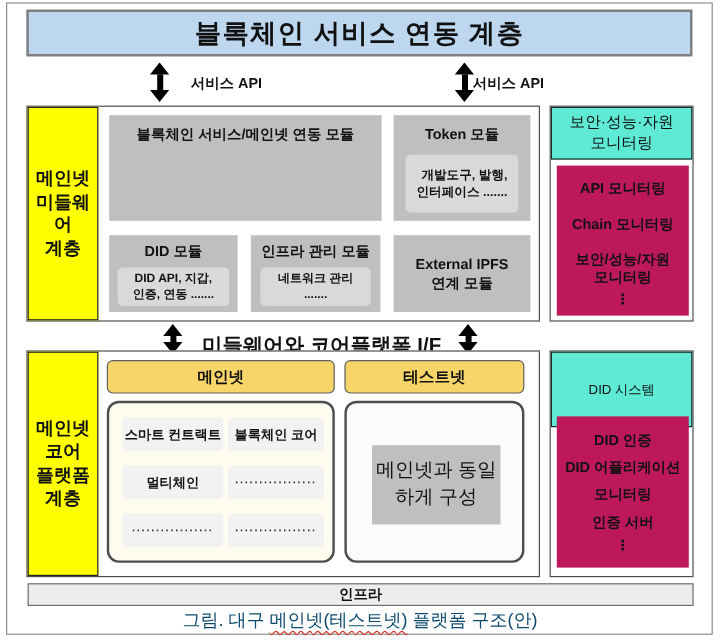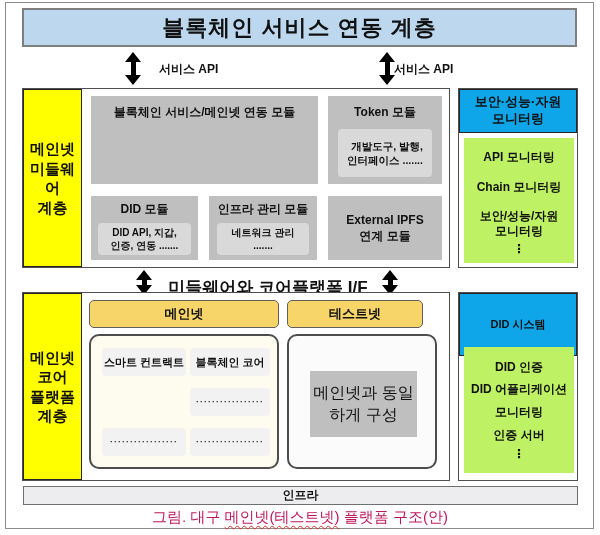--- a/index.html
+++ b/index.html
@@ -31,41 +31,41 @@
   .core{left:22px;top:292px;width:428px;height:189px;}
   .did{left:458px;top:292px;width:120px;height:189px;}
 
   .layer-label{left:0;top:0;bottom:0;width:59px;background:#FFFF00;border:1.5px solid #262626;
                font-size:15px;font-weight:bold;line-height:1.3;}
 
   .module{background:#BFBFBF;}
   .module .mtitle{font-size:12px;font-weight:bold;text-align:center;}
   .inner-box{background:#D9D9D9;border-radius:4px;font-weight:bold;}
 
-  .yellow-header{left:0;top:0;width:100%;background:#0ea5e9;border:1.5px solid #262626;
-                 font-weight:bold;}
-  .gray-panel{background:#bef264;display:flex;flex-direction:column;align-items:center;}
+  .yellow-header{left:0;top:0;width:100%;background:#5eead4;border:1.5px solid #262626;
+                 font-weight:normal;}
+  .gray-panel{background:#be185d;display:flex;flex-direction:column;align-items:center;}
   .gray-panel .item{font-size:12px;font-weight:bold;text-align:center;line-height:1.25;}
   .vdots{font-size:15px;font-weight:bold;letter-spacing:0;line-height:1;}
 
   .if-label{font-size:17px;font-weight:bold;text-align:center;}
 
   .net-header{height:28px;background:#F7D568;border:1.5px solid #5f5f5f;border-radius:5px;
               font-size:13px;font-weight:bold;}
   .net-body{height:135px;border:2px solid #4d4d4d;border-radius:10px;}
   .mn-body{background:#FEFCEF;}
   .tn-body{background:#FBFBFB;}
   .cell{background:#F2F2F2;border-radius:4px;font-size:11px;font-weight:bold;}
   .dots-cell{font-size:9px;letter-spacing:1px;color:#2b2b2b;}
   .tn-note{background:#BFBFBF;font-size:16px;font-weight:normal;line-height:1.4;}
 
   .infra-bar{left:23px;top:486px;width:555px;height:19px;background:#EDEDEF;border:1.5px solid #6f6f6f;
              font-size:12px;font-weight:bold;}
 
-  .caption{left:0;top:508px;width:600px;text-align:center;font-size:15px;color:#be185d;}
+  .caption{left:0;top:508px;width:600px;text-align:center;font-size:15px;color:#0c4a6e;}
   .wavy{text-decoration:underline;text-decoration-style:wavy;text-decoration-color:#d93025;
         text-decoration-thickness:1px;text-underline-offset:3px;}
 </style>
 </head>
 <body>
 
 <div class="canvas">
 
   <div class="abs frame"></div>
 
@@ -140,25 +140,26 @@
     <span class="head-down"></span>
   </div>
 
   <div class="abs container core">
     <div class="abs layer-label center preline">메인넷
 코어
 플랫폼
 계층</div>
 
     <div class="abs net-header center" style="left:66px;top:7px;width:190px;">메인넷</div>
-    <div class="abs net-header center" style="left:264px;top:7px;width:136px;">테스트넷</div>
+    <div class="abs net-header center" style="left:264px;top:7px;width:150px;">테스트넷</div>
 
     <div class="abs net-body mn-body" style="left:66px;top:41px;width:190px;">
       <div class="abs cell center" style="left:11px;top:12px;width:84px;height:28px;">스마트 컨트랙트</div>
       <div class="abs cell center" style="left:99px;top:12px;width:80px;height:28px;">블록체인 코어</div>
+      <div class="abs cell center" style="left:11px;top:52px;width:84px;height:28px;">멀티체인</div>
       <div class="abs cell dots-cell center" style="left:99px;top:52px;width:80px;height:28px;">·················</div>
       <div class="abs cell dots-cell center" style="left:11px;top:92px;width:84px;height:28px;">·················</div>
       <div class="abs cell dots-cell center" style="left:99px;top:92px;width:80px;height:28px;">·················</div>
     </div>
 
     <div class="abs net-body tn-body" style="left:264px;top:41px;width:150px;">
       <div class="abs tn-note center preline" style="left:21px;top:35px;width:107px;height:66px;">메인넷과 동일
 하게 구성</div>
     </div>
   </div>

